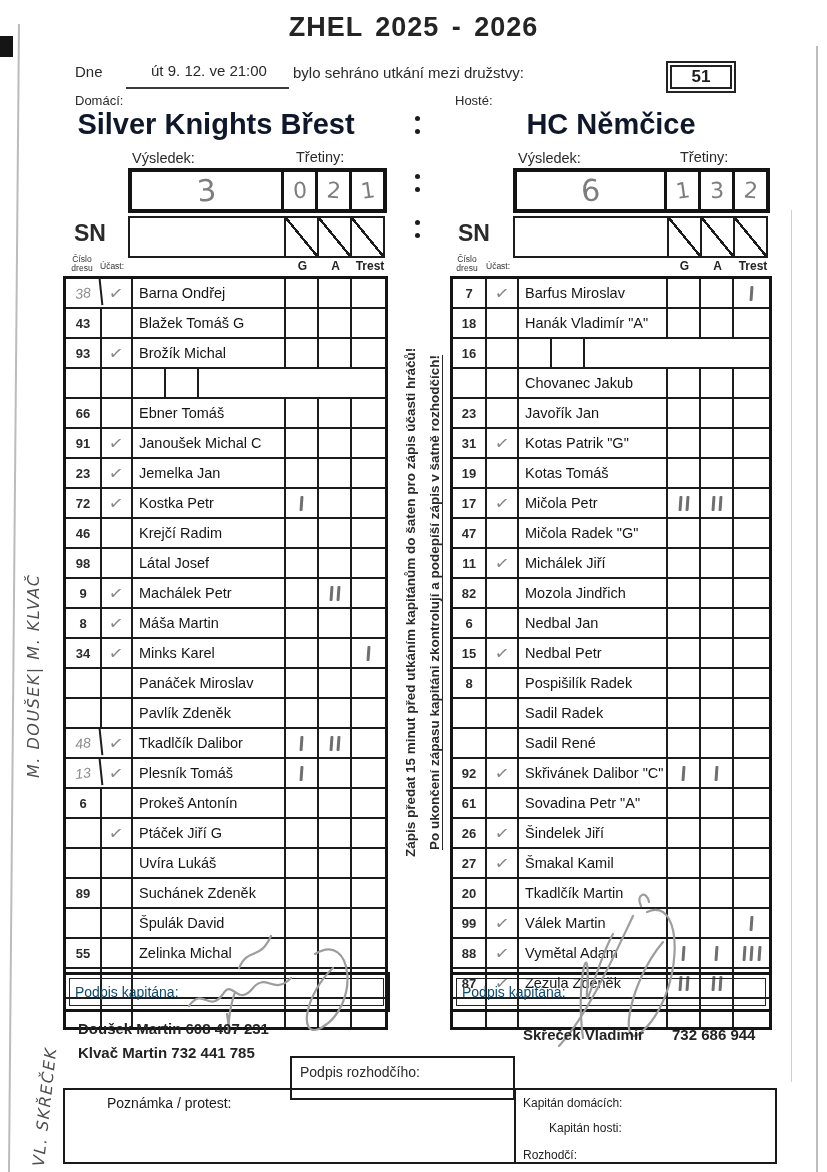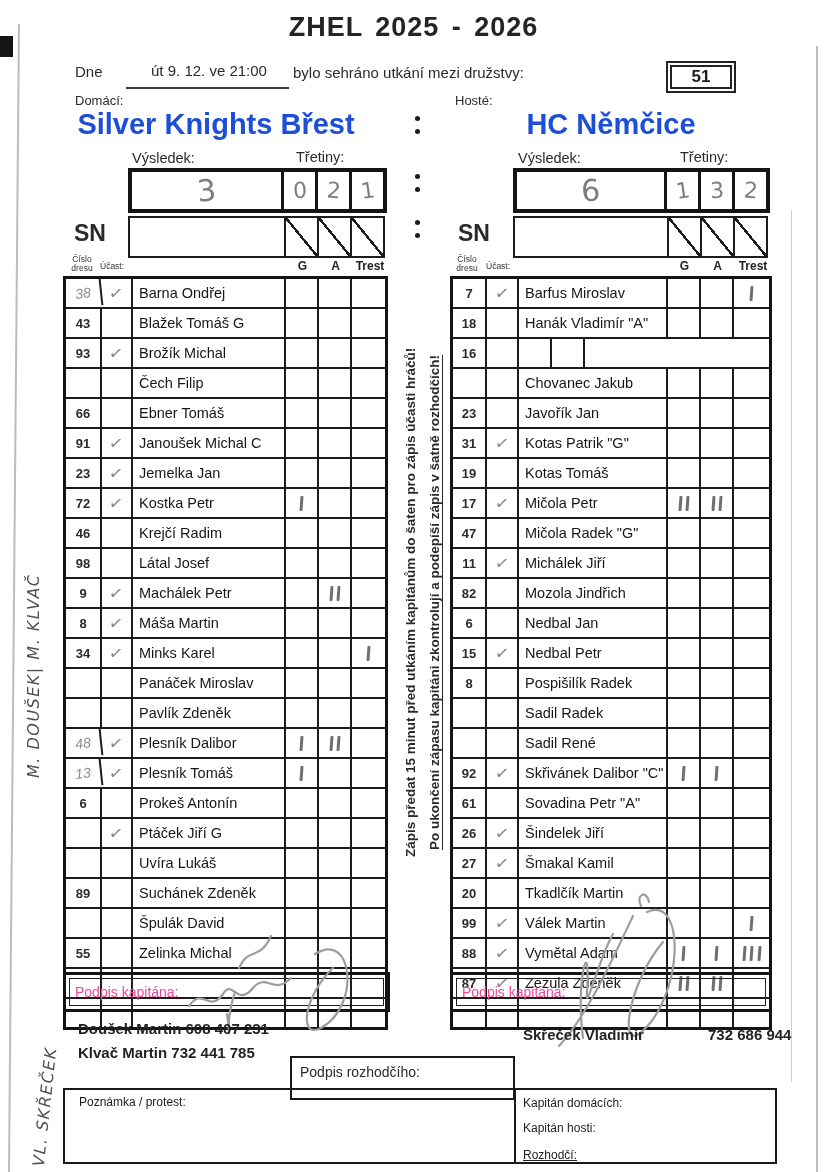--- a/index.html
+++ b/index.html
@@ -13,21 +13,21 @@
   .lbl{color:#2a2a2a;}
   .dne{left:75px;top:63px;font-size:15px;}
   .datetxt{left:130px;top:62px;width:158px;text-align:center;font-size:15px;}
   .dateline{left:126px;top:87px;width:163px;height:2px;background:#3a3a3a;}
   .playedtxt{left:293px;top:64px;font-size:15px;}
   .numbox{left:666px;top:61px;width:70px;height:32px;border:2px solid #222;box-sizing:border-box;}
   .numbox-in{position:absolute;inset:2px;border:2px solid #222;display:flex;align-items:center;
              justify-content:center;font-weight:bold;font-size:17px;color:#1d1d1d;}
   .domaci{left:75px;top:93px;font-size:13px;}
   .hoste{left:455px;top:93px;font-size:13px;}
-  .teamname{top:108px;font-size:29px;font-weight:bold;text-align:center;color:#1d4ed8;white-space:nowrap;}
+  .teamname{top:108px;font-size:29px;font-weight:bold;text-align:center;color:#0f172a;white-space:nowrap;}
   .tn-home{left:40px;width:352px;}
   .tn-away{left:450px;width:322px;}
 
   
   .colon{width:6px;}
   .colon i{display:block;width:5px;height:5px;border-radius:50%;background:#1c1c1c;margin:0 0 8px 0;}
 
   
   .seclbl{font-size:14.5px;}
   .scorebox{border:4px solid #141414;display:flex;box-sizing:border-box;height:45px;background:#fff;}
@@ -73,27 +73,27 @@
 
   
   .mnote{writing-mode:vertical-rl;color:#4e4e4e;font-size:16px;white-space:nowrap;font-style:italic;
          letter-spacing:1.5px;display:flex;align-items:center;font-family:"DejaVu Sans",sans-serif;}
   .mn-top{left:24px;top:468px;height:310px;transform:rotate(180deg);}
   .mn-bot{left:38px;top:992px;height:175px;transform:rotate(186deg);}
 
   
   .sigbox{border:3px solid #141414;box-sizing:border-box;height:40px;background:transparent;}
   .sigbox-in{position:absolute;inset:3px;border:1px solid #222;}
-  .sigbox .t{position:absolute;left:9px;top:9px;font-size:14px;color:#ec4899;}
+  .sigbox .t{position:absolute;left:9px;top:9px;font-size:14px;color:#0c4a6e;}
   .contact{font-size:15px;font-weight:bold;color:#232323;}
   .refbox{border:2px solid #1a1a1a;box-sizing:border-box;margin-top:32px;}
   .refbox .t{position:absolute;left:8px;top:6px;font-size:14px;}
   .bigbox{border:2px solid #1a1a1a;box-sizing:border-box;}
   .bigbox .divider{position:absolute;left:449px;top:0;bottom:0;width:2px;background:#1a1a1a;}
-  .bb-lbl{position:absolute;font-size:12px;}
+  .bb-lbl{position:absolute;font-size:14px;margin-left:28px;}
   .bb-sm{position:absolute;font-size:12px;color:#222;}
 
   
   .notch{left:0;top:36px;width:13px;height:21px;background:#151515;}
   .ledge{left:18px;top:24px;width:2px;height:1148px;background:#ababab;transform:rotate(0.5deg);
          transform-origin:top;opacity:.8;}
   .redge1{left:791px;top:210px;width:1px;height:872px;background:#cfcfcf;}
   .redge2{left:816px;top:46px;width:2px;height:1126px;background:#bdbdbd;}
 
   .sig{position:absolute;pointer-events:none;}
@@ -226,21 +226,20 @@
           <div class="check">✓</div>
         </div>
         <div class="pc c2 name">Brožík Michal</div>
         <div class="pc c3"></div>
         <div class="pc c4"></div>
         <div class="pc c5"></div>
       </div>
       <div class="prow">
         <div class="pc c0"></div>
         <div class="pc c1"></div>
-        <div class="pc c2 name">Čech Filip</div>
         <div class="pc c3"></div>
         <div class="pc c4"></div>
         <div class="pc c5"></div>
       </div>
       <div class="prow">
         <div class="pc c0">66</div>
         <div class="pc c1"></div>
         <div class="pc c2 name">Ebner Tomáš</div>
         <div class="pc c3"></div>
         <div class="pc c4"></div>
@@ -343,21 +342,21 @@
         <div class="pc c2 name">Pavlík Zdeněk</div>
         <div class="pc c3"></div>
         <div class="pc c4"></div>
         <div class="pc c5"></div>
       </div>
       <div class="prow">
         <div class="pc c0 pencilnum">48</div>
         <div class="pc c1">
           <div class="check">✓</div>
         </div>
-        <div class="pc c2 name">Plesník Dalibor</div>
+        <div class="pc c2 name">Tkadlčík Dalibor</div>
         <div class="pc c3">
           <div class="tk"></div>
         </div>
         <div class="pc c4">
           <div class="tk"></div>
           <div class="tk"></div>
         </div>
         <div class="pc c5"></div>
       </div>
       <div class="prow">
@@ -718,23 +717,23 @@
     <path d="M24,158 C52,128 78,70 98,28"></path>
     <path d="M106,18 C100,6 112,2 114,14"></path>
   </svg>
 
   <div class="abs contact" style="left:78px;top:1020px;">Doušek Martin 608 407 231</div>
   <div class="abs contact" style="left:78px;top:1044px;">Klvač Martin 732 441 785</div>
   <div class="abs refbox" style="left:290px;top:1024px;width:225px;height:44px;">
     <div class="t lbl">Podpis rozhodčího:</div>
   </div>
   <div class="abs contact" style="left:523px;top:1026px;">Skřeček Vladimír</div>
-  <div class="abs contact" style="left:672px;top:1026px;margin-left:36px;">732 686 944</div>
+  <div class="abs contact" style="left:672px;top:1026px;">732 686 944</div>
 
   <div class="abs bigbox" style="left:63px;top:1088px;width:714px;height:76px;">
     <div class="divider"></div>
     <div class="bb-lbl" style="left:14px;top:5px;">Poznámka / protest:</div>
     <div class="bb-sm" style="left:458px;top:6px;">Kapitán domácích:</div>
-    <div class="bb-sm" style="left:458px;top:31px;">Kapitán hosti:</div>
-    <div class="bb-sm" style="left:458px;top:58px;text-decoration:underline;">Rozhodčí:</div>
+    <div class="bb-sm" style="left:484px;top:31px;">Kapitán hosti:</div>
+    <div class="bb-sm" style="left:458px;top:58px;">Rozhodčí:</div>
   </div>
 
 </div>
 
 </body></html>

